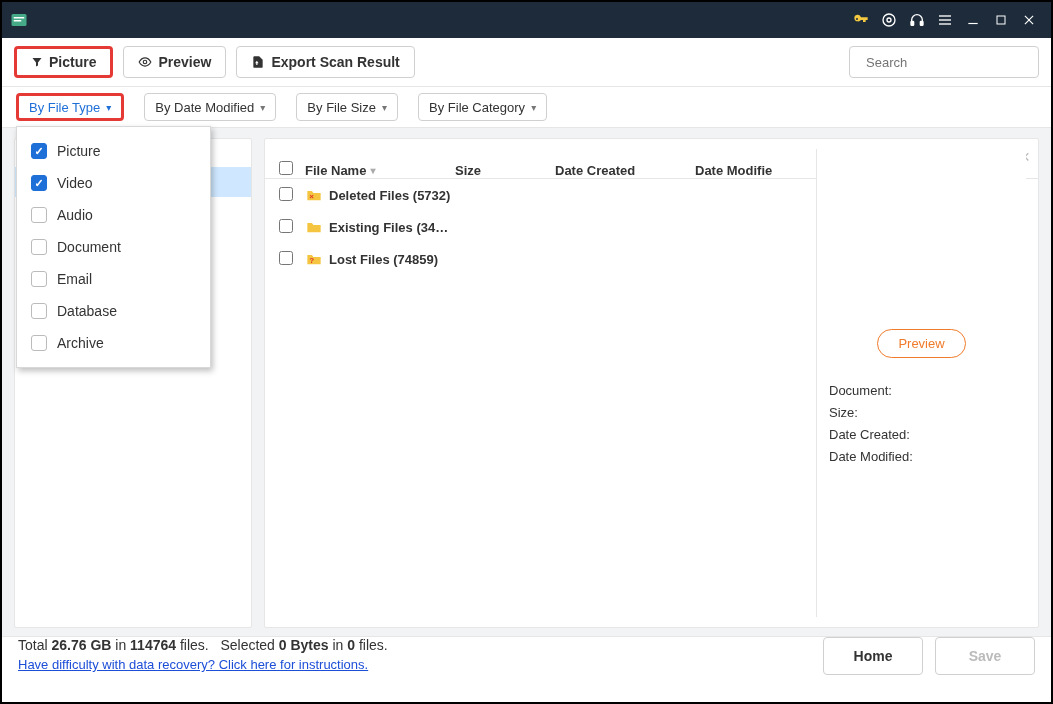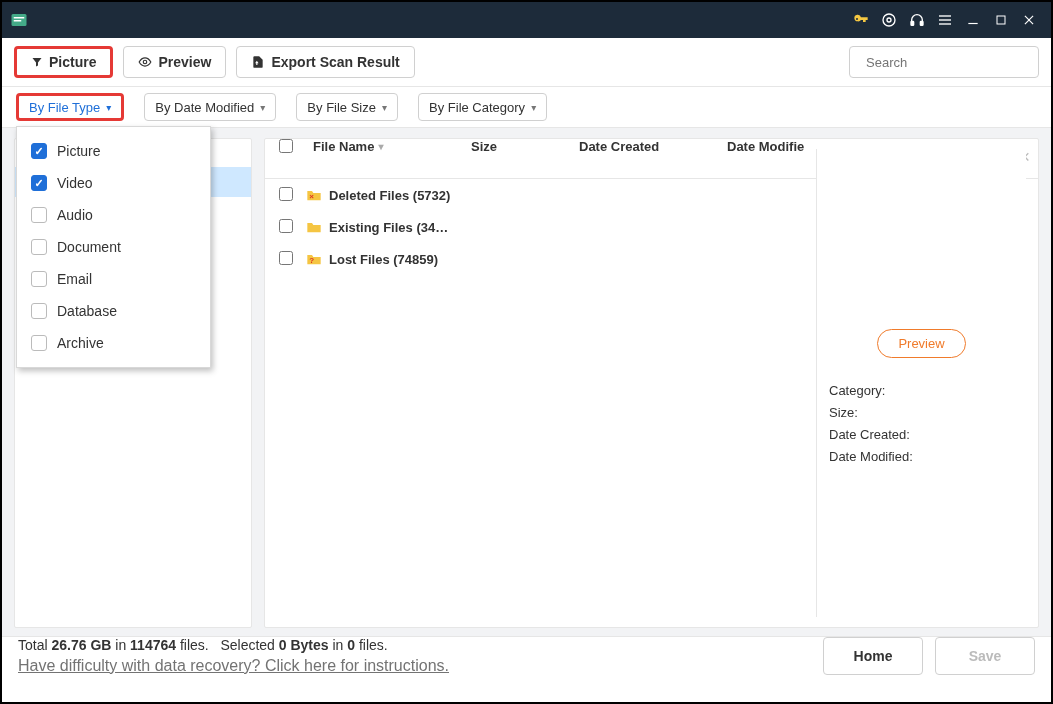--- a/index.html
+++ b/index.html
@@ -24,21 +24,21 @@
 .filter-chip.highlighted { border: 3px solid #e53935; color: #1f6fd8; }
 .chev { font-size: 10px; color: #777; }
 .filter-chip.highlighted .chev { color: #1f6fd8; }
 
 .workspace { position: relative; height: 510px; background: #f2f3f5; padding: 10px 12px; display: flex; gap: 12px; }
 .left-panel { width: 238px; background: #fff; border: 1px solid #e6e6e6; border-radius: 2px; position: relative; }
 .left-panel .selected-strip { position: absolute; top: 28px; left: 0; right: 0; height: 30px; background: #cfe8ff; }
 .center-panel { flex: 1; background: #fff; border: 1px solid #e6e6e6; border-radius: 2px; position: relative; }
 .close-x { position: absolute; right: 8px; top: 8px; color: #bbb; font-size: 18px; cursor: pointer; }
 
-.thead { display: flex; align-items: flex-start; height: 40px; border-bottom: 1px solid #e6e6e6; font-size: 13px; font-weight: 600; color: #333; padding: 0 14px; gap: 8px; }
+.thead { display: flex; align-items: flex-end; height: 40px; border-bottom: 1px solid #e6e6e6; font-size: 13px; font-weight: 600; color: #333; padding: 0 14px; }
 .thead .chk { width: 26px; }
 .thead .col-name { width: 150px; display: flex; align-items: center; gap: 4px; }
 .thead .col-size { width: 100px; }
 .thead .col-dc { width: 140px; }
 .thead .col-dm { flex: 1; }
 
 .trow { display: flex; align-items: center; height: 32px; font-size: 13px; color: #333; padding: 0 14px; }
 .trow .chk { width: 26px; }
 .trow .icn { width: 18px; height: 16px; margin-right: 6px; display: inline-flex; align-items: center; justify-content: center; }
 .trow .name { flex: 1; font-weight: 600; }
@@ -50,21 +50,21 @@
 .dropdown { position: absolute; left: 14px; top: 124px; width: 195px; background: #fff; border: 1px solid #d8d8d8; box-shadow: 2px 3px 6px rgba(0,0,0,0.25); z-index: 50; padding: 8px 0; }
 .dropdown .item { height: 32px; display: flex; align-items: center; padding: 0 14px; font-size: 14px; color: #333; cursor: pointer; gap: 10px; }
 .chkbox { width: 16px; height: 16px; border: 1.5px solid #bbb; border-radius: 3px; display: inline-flex; align-items: center; justify-content: center; background: #fff; }
 .chkbox.on { background: #1f6fd8; border-color: #1f6fd8; }
 .chkbox.on::after { content: "✓"; color: #fff; font-size: 11px; font-weight: 700; }
 input[type=checkbox].tbl-chk { width: 14px; height: 14px; }
 
 .footer { position: absolute; left: 0; right: 0; bottom: 0; height: 66px; border-top: 1px solid #e6e6e6; background: #fff; display: flex; align-items: flex-start; padding: 0 16px; }
 .footer .summary { font-size: 14px; color: #333; }
 .footer .summary b { font-weight: 700; }
-.footer .help { font-size: 16px; color: #737373; text-decoration: underline; cursor: pointer; margin-top: 4px; display: block; }
+.footer .help { font-size: 13px; color: #1d4ed8; text-decoration: underline; cursor: pointer; margin-top: 4px; display: block; }
 .footer .spacer { flex: 1; }
 .footer .fbtn { height: 38px; width: 100px; border: 1px solid #d0d0d0; border-radius: 4px; background: #fff; font-size: 14px; font-weight: 600; color: #333; cursor: pointer; margin-left: 12px; }
 .footer .fbtn.disabled { color: #bbb; }
 .sort-arrow { color: #aaa; font-size: 10px; }
 
 .folder-svg { width: 16px; height: 14px; }
 </style>
 </head>
 <body>
 
@@ -211,21 +211,21 @@
             <path d="M2 4h7l2 3h11v11H2z" fill="#f5c542"></path>
             <text x="5" y="16" font-size="12" fill="#d32" font-weight="bold">?</text>
           </svg>
         </span>
       <span class="name">Lost Files (74859)</span>
     </div>
 
     <div class="right-panel">
       <button class="preview-btn">Preview</button>
       <div class="meta">
-        <div>Category:</div>
+        <div>Document:</div>
         <div>Size:</div>
         <div>Date Created:</div>
         <div>Date Modified:</div>
       </div>
     </div>
   </div>
 </div>
 
 <div class="dropdown">
   <div class="item">

